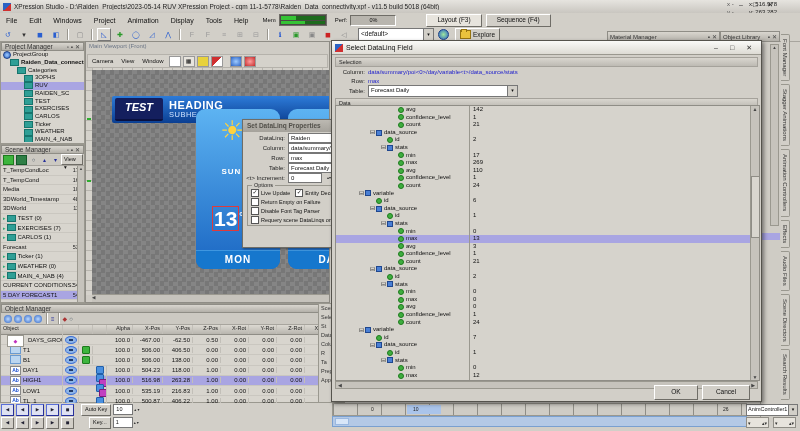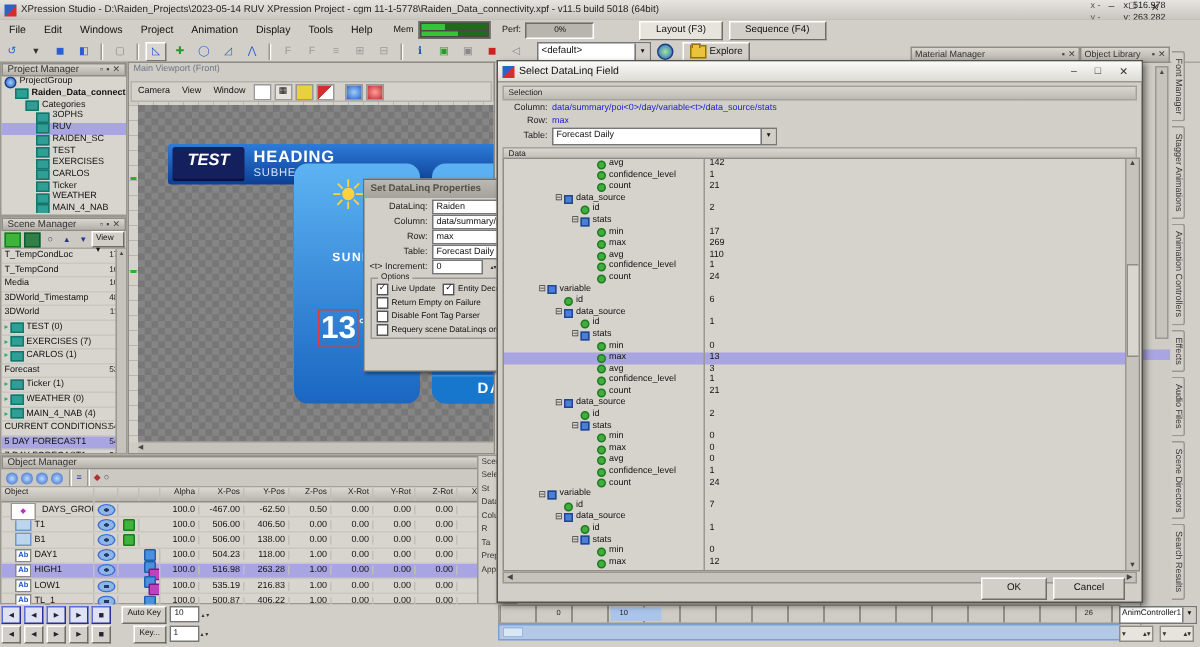--- a/index.html
+++ b/index.html
@@ -443,20 +443,21 @@
       <div id="rossbox">TEST</div>
       <div id="headwrap">
         <div id="heading">HEADING</div>
         <div id="subheading">SUBHEADING</div>
       </div>
     </div>
     <div class="wcard" style="left:104px;">
       <div class="sun">☀</div>
       <div class="cond">SUNNY</div>
       <div class="temp"><span class="tempbox">13</span><span class="deg">°</span></div>
+      <div class="foot">MON</div>
     </div>
     <div class="wcard" style="left:196px;">
       <div class="foot">DAY</div>
     </div>
   </div>
   <div id="vp-hscroll">◀</div>
 </div>
 
 <div class="abs dockhead" style="left:607px;top:31px;width:113px;">
   <span>Material Manager</span>

